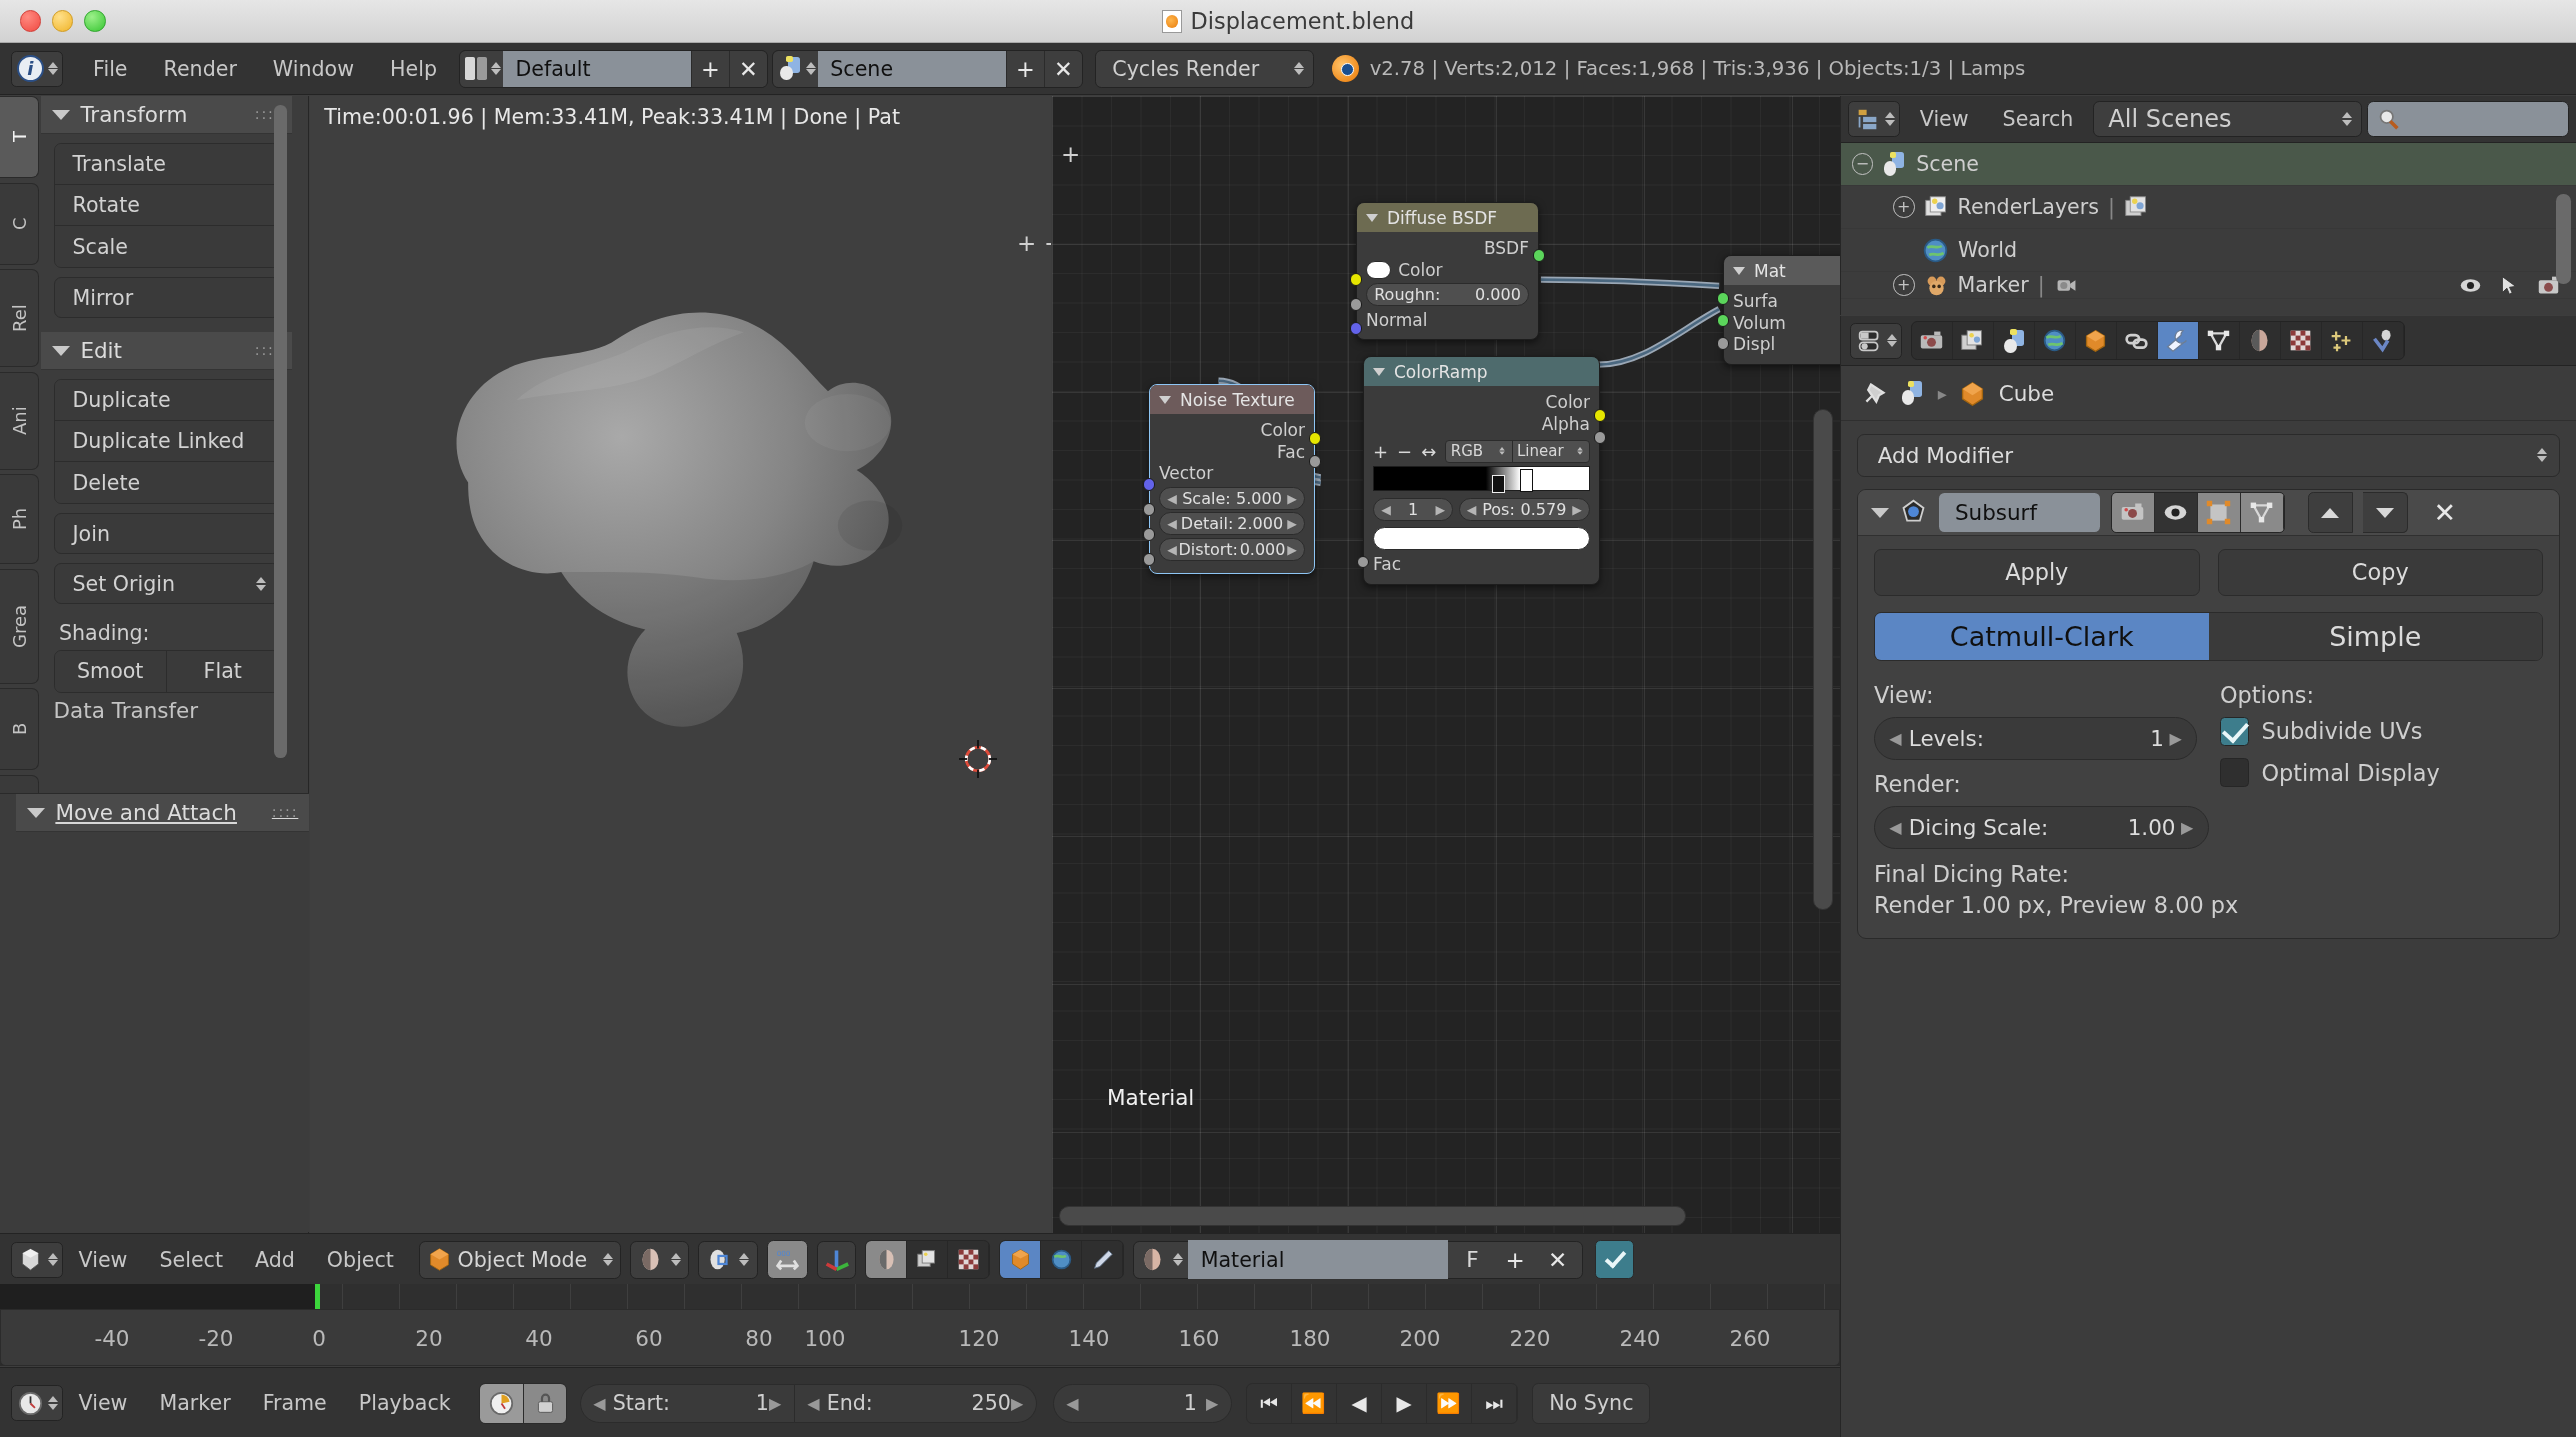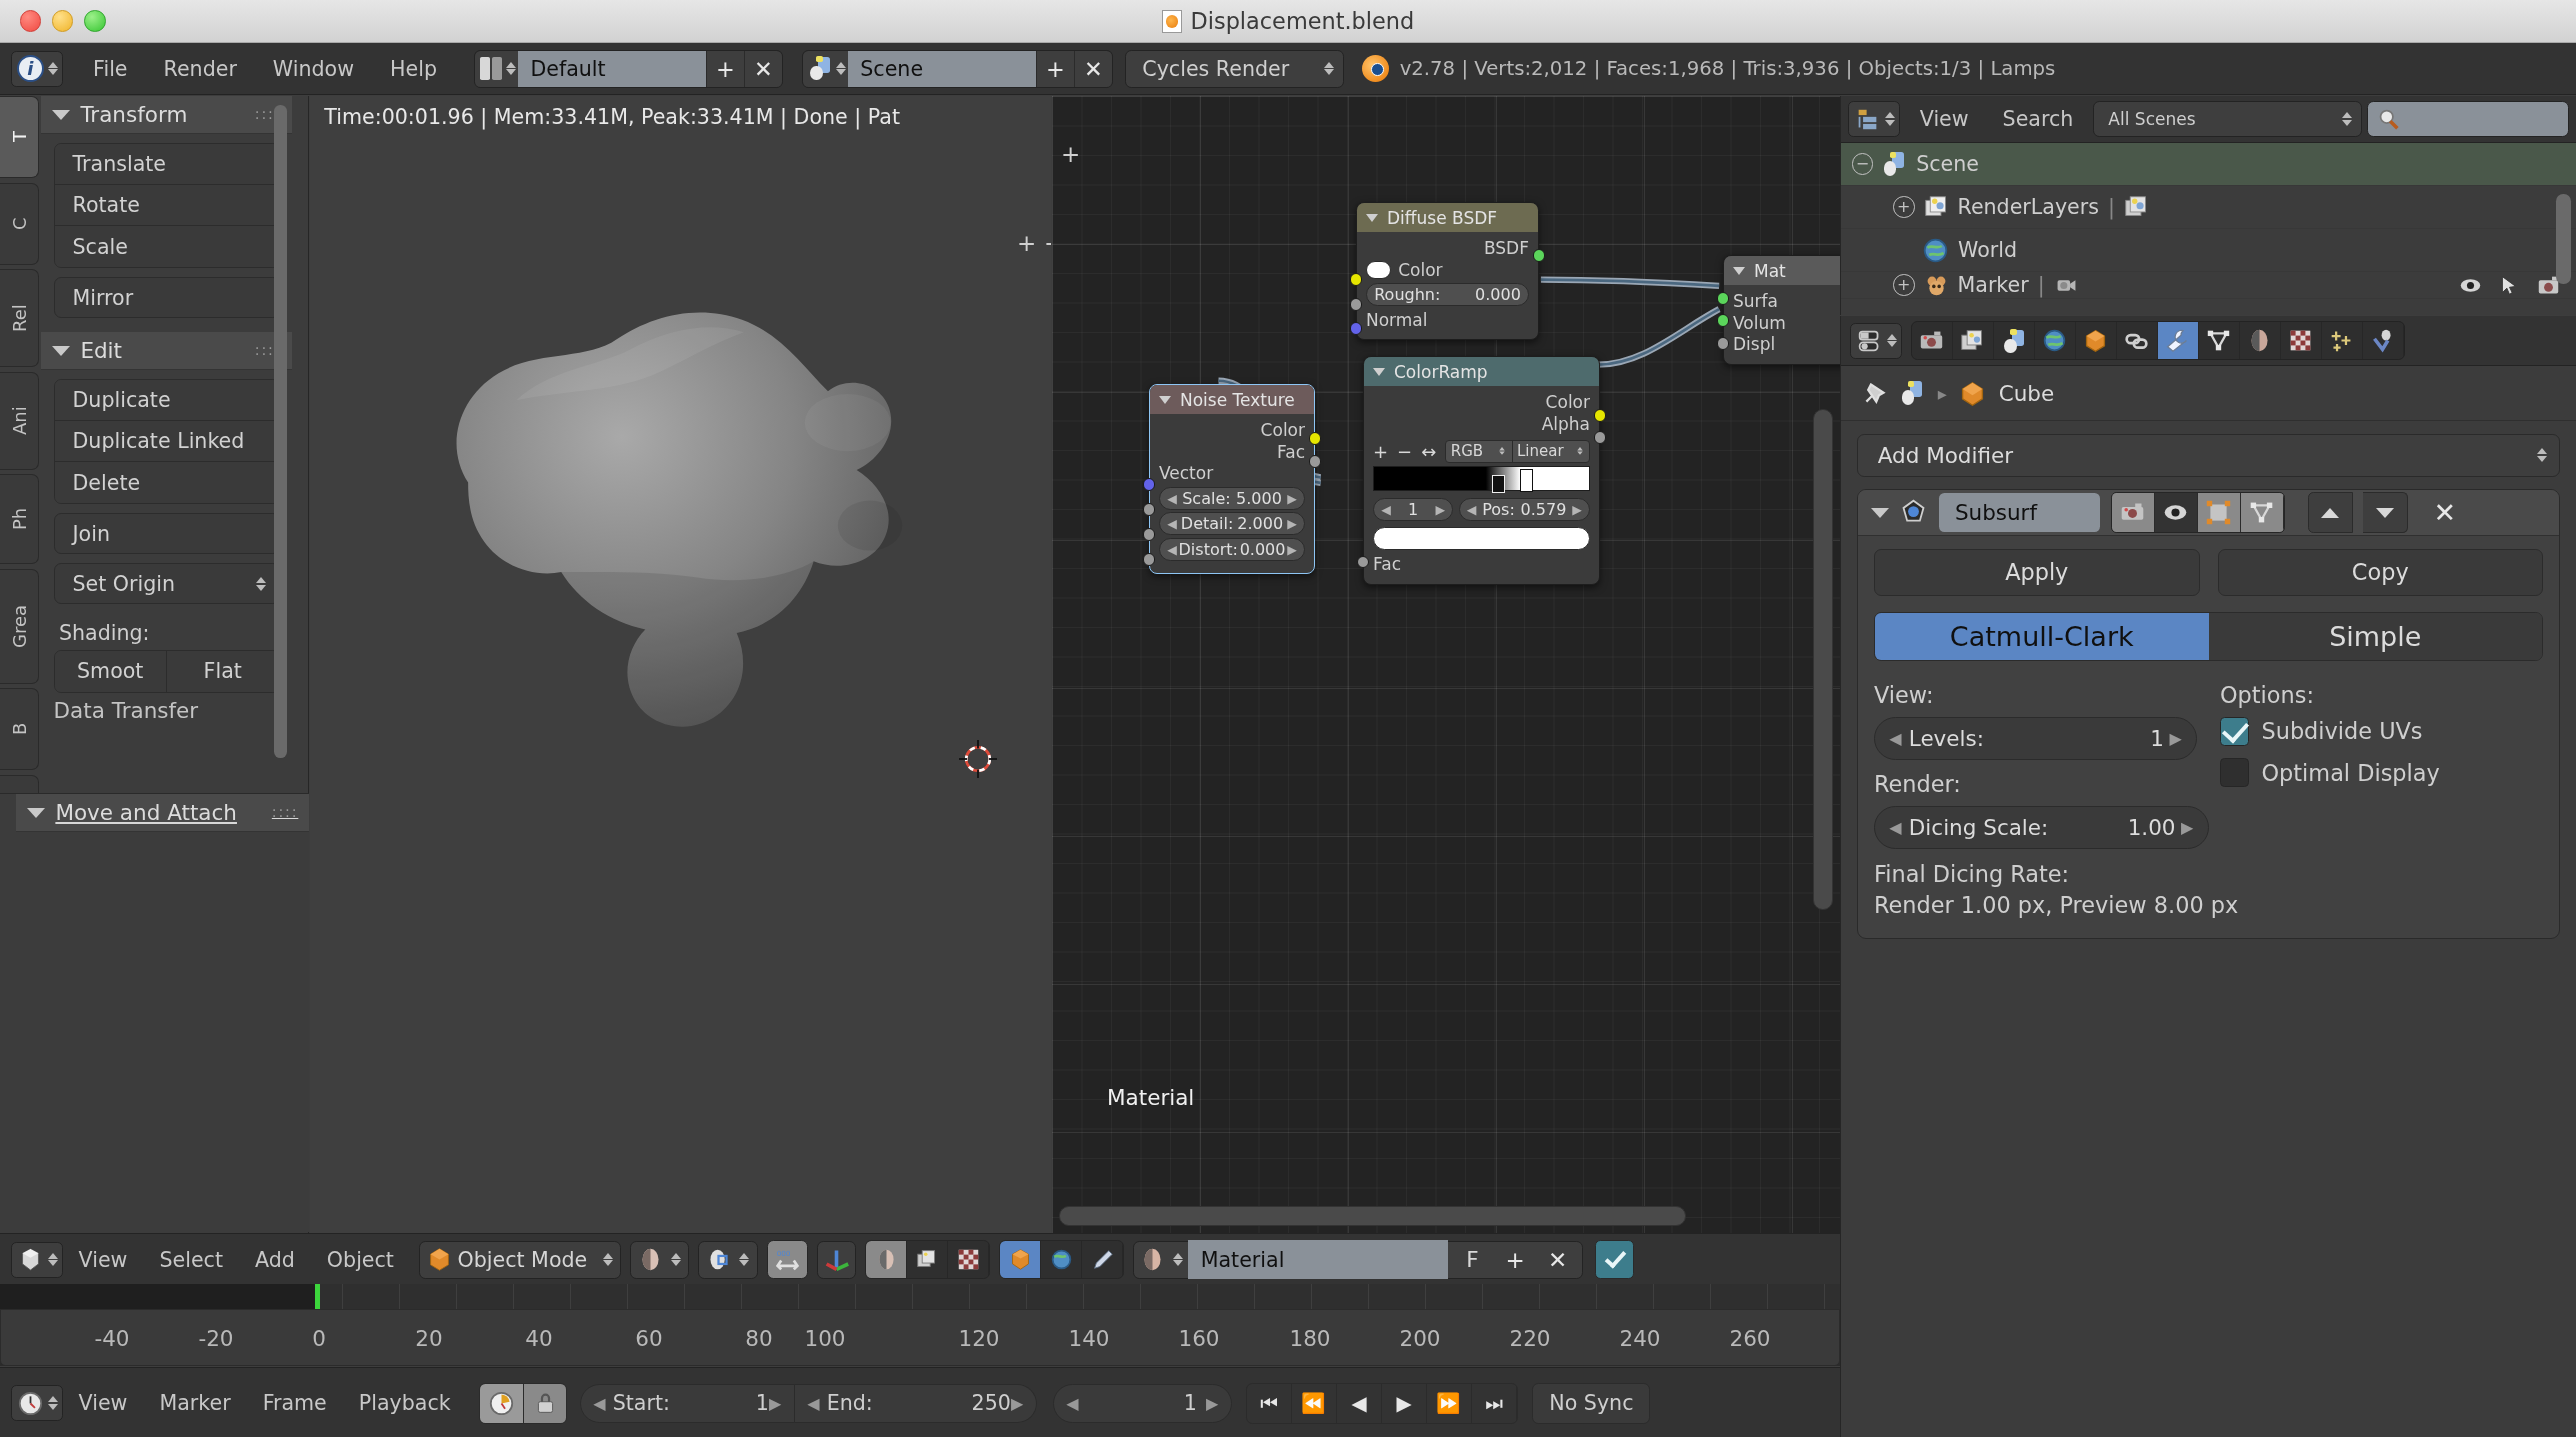--- a/index.html
+++ b/index.html
@@ -33,21 +33,21 @@
   .ed-sel{display:flex;align-items:center;height:36px;background:#3e3e3e;border:0.9px solid #232323;
     border-radius:5.4px;margin-left:10.7px;padding:0 3.6px;}
   .icon-box{width:30px;height:30px;display:flex;align-items:center;justify-content:center;}
   .spin{display:flex;flex-direction:column;justify-content:center;gap:1.8px;margin-left:2.7px;}
   .spin i{display:block;width:0;height:0;border-left:5.4px solid transparent;border-right:5.4px solid transparent;}
   .spin i.up{border-bottom:6.3px solid #bdbdbd;}
   .spin i.dn{border-top:6.3px solid #bdbdbd;}
   .menu{display:flex;align-items:center;gap:0;margin-left:12.5px;}
   .menu > div{font-size:20.6px;color:#c8c8c8;padding:5.4px 18px;cursor:default;}
   .grp{display:flex;align-items:center;height:38px;background:#282828;border:0.9px solid #232323;
-    border-radius:6.3px;margin-left:19px;overflow:hidden;}
+    border-radius:6.3px;margin-left:4px;overflow:hidden;}
   .grp .lead{display:flex;align-items:center;padding:0 1.8px 0 5.4px;background:#3e3e3e;height:100%;}
   .grp .field{background:#8a9199;color:#101010;font-size:20.6px;height:100%;display:flex;align-items:center;
     padding:0 12.5px;min-width:188px;}
   .grp .btn{width:38px;height:100%;display:flex;align-items:center;justify-content:center;
     background:#3e3e3e;color:#e8e8e8;font-size:22.4px;border-left:0.9px solid #2b2b2b;}
   .plain-sel{display:flex;align-items:center;height:38px;background:#3e3e3e;border:0.9px solid #232323;
     border-radius:6.3px;margin-left:12.5px;padding:0 9px 0 16px;}
   .plain-sel .txt{font-size:20.6px;color:#cfcfcf;min-width:179px;}
   .stats{display:flex;align-items:center;gap:10.7px;margin-left:18px;font-size:19.7px;color:#b9b9b9;}
   .blender-logo{width:27px;height:27px;border-radius:50%;
@@ -142,21 +142,21 @@
   .swatch{width:25px;height:18px;border-radius:9px;background:#fff;border:0.9px solid #2b2b2b;}
   .node-label{position:absolute;font-size:21.5px;color:#f0f0f0;}
   .ne-scroll-h{position:absolute;left:7.2px;bottom:7.2px;width:627px;height:19.7px;background:#4a4a4a;border-radius:9.8px;border:0.9px solid #333;}
   .ne-scroll-v{position:absolute;right:7.2px;top:313px;width:19.7px;height:501px;background:#4a4a4a;border-radius:9.8px;border:0.9px solid #333;}
 
   
   #outliner{left:1840px;top:96px;width:736px;height:219px;background:#3c3c3c;border-left:0.9px solid #262626;}
   .ol-hdr{height:47px;background:#333;display:flex;align-items:center;padding:0 7.2px;gap:5.4px;border-bottom:0.9px solid #232323;}
   .ol-menu{font-size:20.6px;color:#c8c8c8;padding:3.6px 14.3px;}
   .ol-dd{height:36px;background:#3e3e3e;border:0.9px solid #232323;border-radius:6.3px;display:flex;align-items:center;
-    padding:0 9px 0 14.3px;min-width:269px;justify-content:space-between;font-size:17px;color:#cfcfcf;}
+    padding:0 9px 0 14.3px;min-width:269px;justify-content:space-between;font-size:24px;color:#cfcfcf;}
   .ol-search{height:36px;flex:1;background:#8a9199;border:0.9px solid #232323;border-radius:6.3px;display:flex;align-items:center;padding:0 9px;}
   .ol-row{height:43px;display:flex;align-items:center;padding-left:10.7px;gap:9px;font-size:20.6px;color:#cfcfcf;
     border-bottom:0.9px solid #383838;}
   .ol-row.selected{background:#4a584a;}
   .exp{width:21.5px;height:21.5px;border-radius:50%;border:1.8px solid #c3c3c3;color:#c3c3c3;
     display:flex;align-items:center;justify-content:center;font-size:16px;line-height:1;}
   .ol-right{margin-left:auto;display:flex;gap:16px;padding-right:16px;}
   .ol-scroll{position:absolute;right:5.4px;top:98px;width:14.3px;height:90px;background:#6a6a6a;border-radius:7.2px;}
 
   

